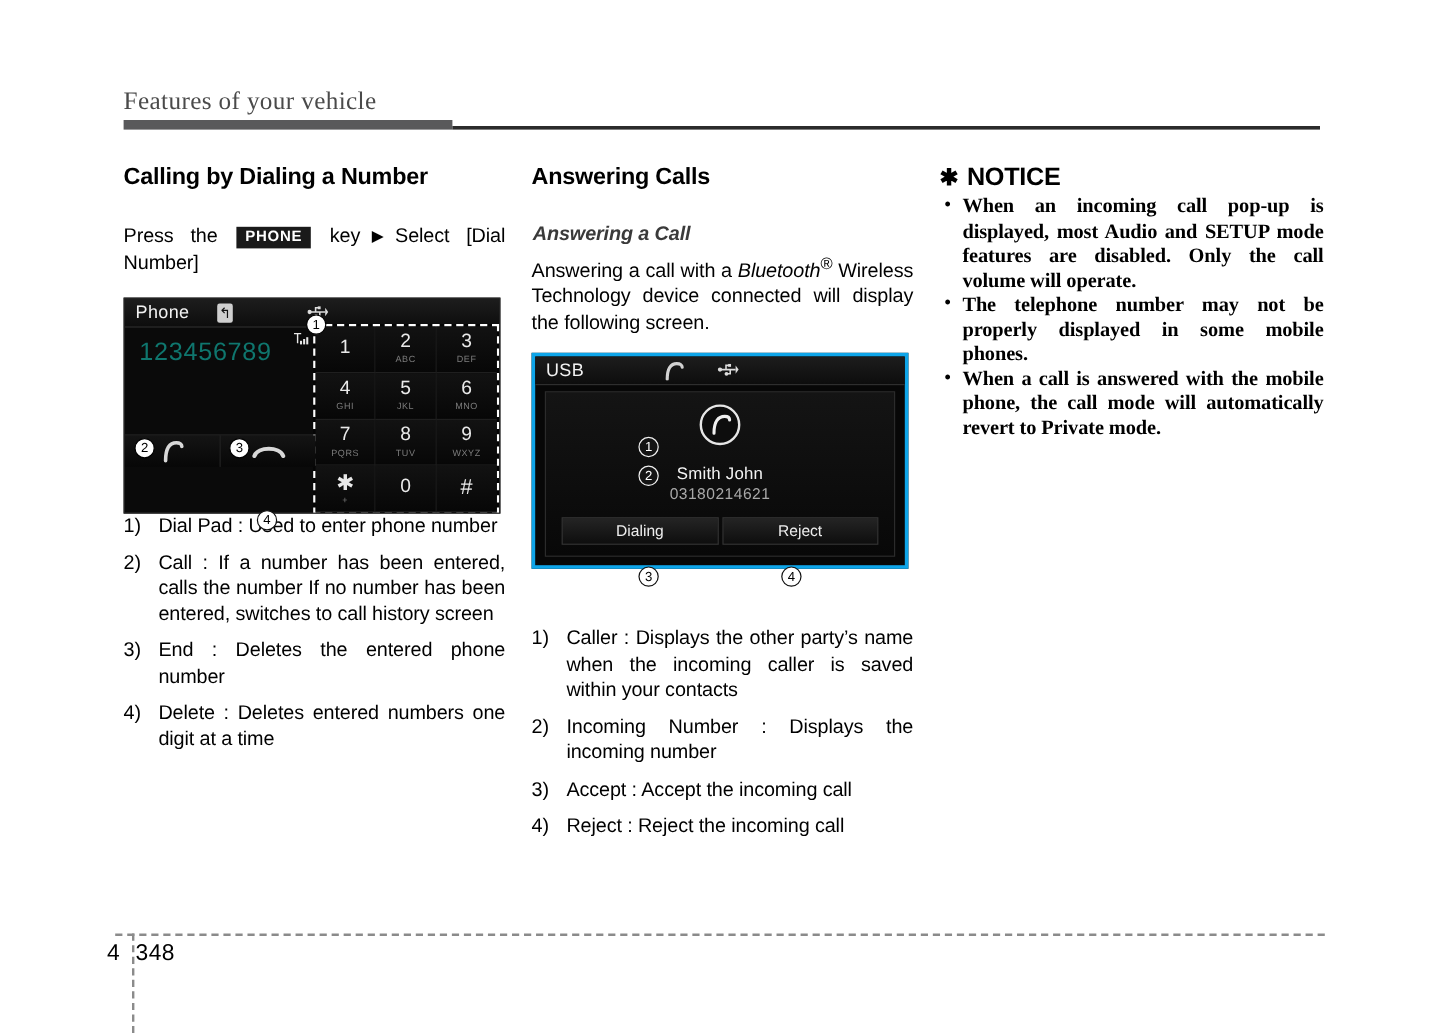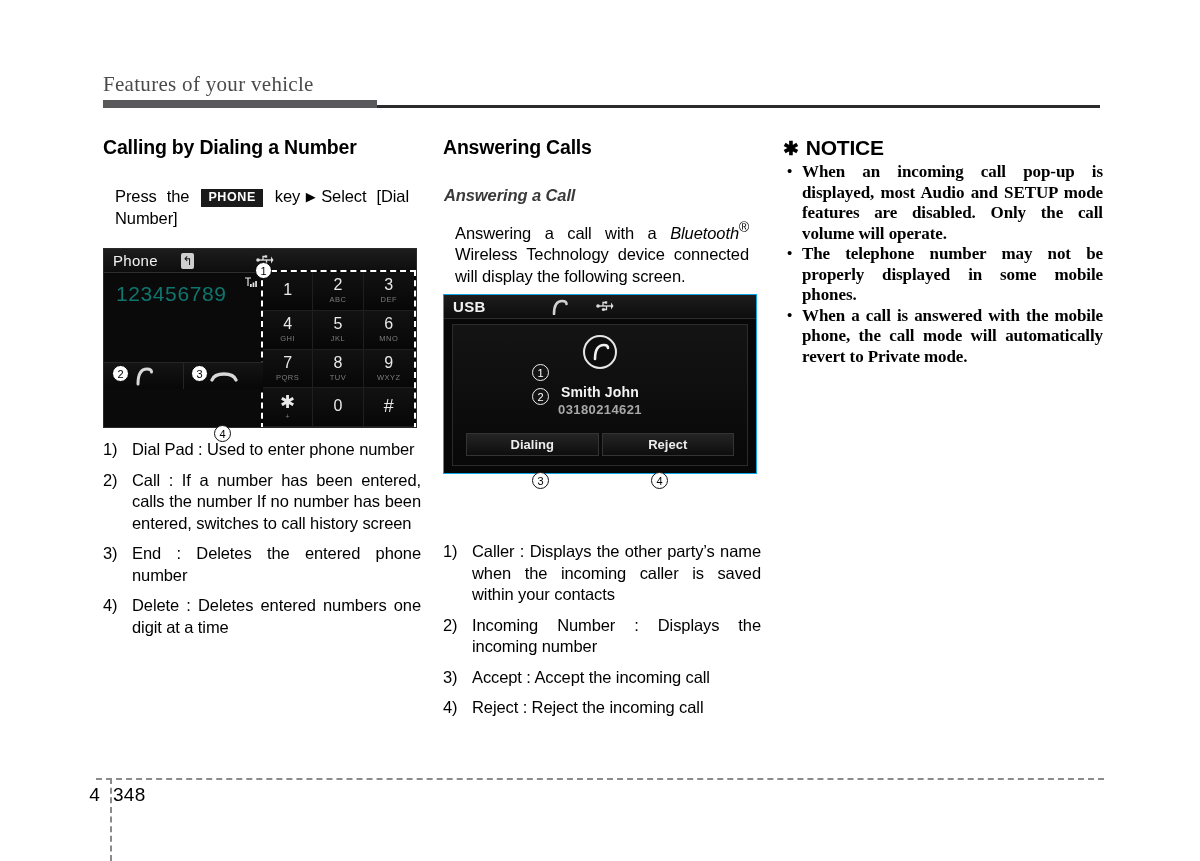--- a/index.html
+++ b/index.html
@@ -41,21 +41,21 @@
 
   h2.sec-title {
     margin:0 0 28px 0;
     font-size:19.5px;
     font-weight:bold;
     letter-spacing:-0.2px;
     line-height:22px;
   }
 
   p.body-text {
-    margin:12px;
+    margin:0;
     font-size:16.5px;
     line-height:21.5px;
     text-align:justify;
     letter-spacing:-0.1px;
   }
 
   h3.sub-title {
     margin:0 0 4px 1px;
     font-size:16.5px;
     font-weight:bold;
@@ -217,23 +217,22 @@
   .marker.plain { background:#fff; color:#000; border:1px solid #111; }
 
   
   #incoming-figure {
     position:absolute; left:443px; top:294px;
     width:314px; height:180px;
   }
   #incoming-screen {
     position:absolute; inset:0;
     background:#070707;
-    border:1px solid #0ea5e9;
+    border:3px solid #0ea5e9;
     overflow:hidden;
-    font-weight:bold;
   }
   #inc-panel {
     position:absolute; left:8px; top:29px; right:8px; bottom:7px;
     background:linear-gradient(#141414,#080808);
     border:1px solid #2b2b2b;
   }
   #inc-phone-badge {
     position:absolute; left:50%; top:10px; transform:translateX(-50%);
     width:34px; height:34px; border-radius:50%;
     border:2px solid #e6e6e6;

